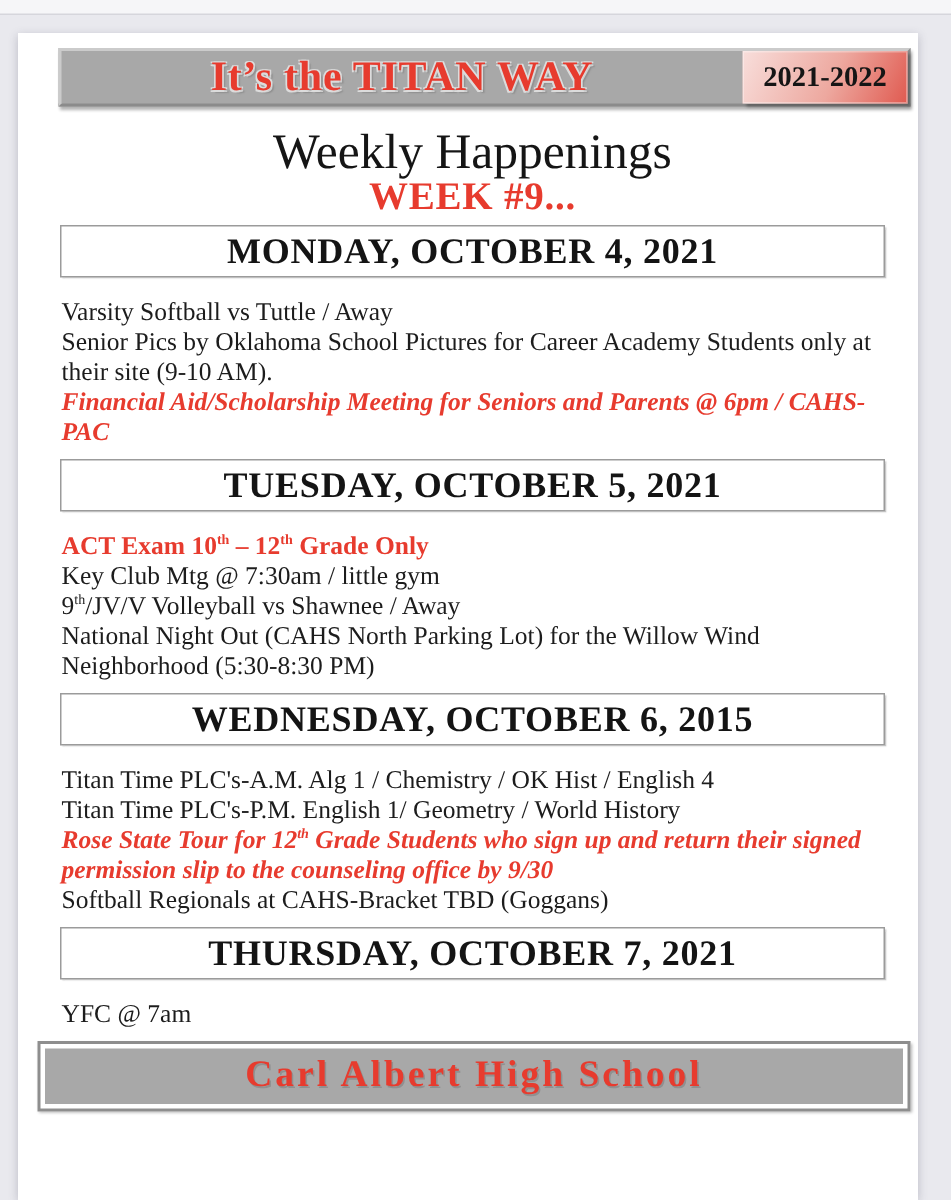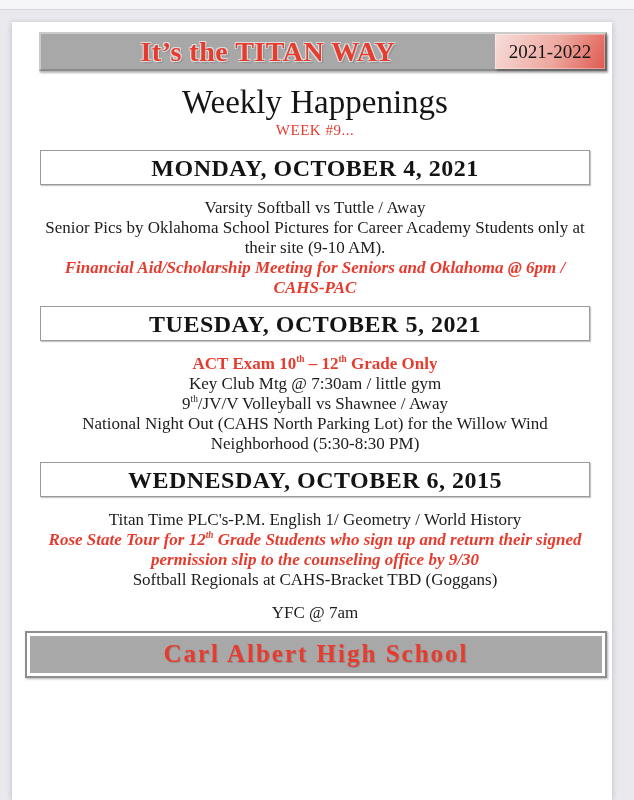--- a/index.html
+++ b/index.html
@@ -40,47 +40,47 @@
     font-size:28px;font-weight:bold;color:var(--red);
     letter-spacing:0.5px;
     text-shadow:-1px -1px 0 #dcdcdc,1px -1px 0 #dcdcdc,-1px 1px 0 #dcdcdc,1px 1px 0 #cfcfcf,2px 2px 1px #8f8f8f;
     white-space:nowrap;
     border-radius:12px;
   }
   .year-badge{
     width:110px;flex:0 0 110px;
     display:flex;align-items:center;justify-content:center;
     background:linear-gradient(115deg,#f8dedb 0%,#eda89f 55%,#e05a50 100%);
-    color:#151515;font-weight:normal;font-size:19px;
+    color:#151515;font-weight:bold;font-size:19px;
     box-shadow:inset 0 0 0 1px rgba(255,255,255,0.35), 2px 2px 2px rgba(0,0,0,0.3);
   }
 
   
   .intro{margin-top:18px;text-align:center;color:#151515;}
   .intro-title,.intro-dates{font-size:33px;line-height:26px;}
   .week-label{
-    margin-top:4px;font-size:15px;line-height:23px;
-    font-weight:normal;color:var(--red);letter-spacing:0.5px;
+    margin-top:4px;font-size:26px;line-height:23px;
+    font-weight:bold;color:var(--red);letter-spacing:0.5px;
   }
 
   
   .day-box{
     margin:8px 2px 0 2px;
     border:1px solid #9b9b9b;
     box-shadow:1px 1px 1px rgba(0,0,0,0.22);
     background:#fff;text-align:center;
     padding:3px 0 2px 0;
   }
   .day-heading{
     font-size:24px;line-height:28px;font-weight:bold;color:#141414;
     letter-spacing:0.5px;white-space:nowrap;
   }
   .event-list{margin:13px auto 0 auto;max-width:548px;}
   .event{
-    text-align:center;font-size:17px;line-height:20px;color:#1c1c1c;
+    text-align:left;font-size:17px;line-height:20px;color:#1c1c1c;
   }
   .ev-bold{font-weight:normal;}
   .ev-red-bold{color:var(--red);font-weight:bold;}
   .ev-red-bold-italic{color:var(--red);font-weight:bold;font-style:italic;}
   sup{font-size:0.55em;line-height:0;vertical-align:super;}
 
   
   .footer-banner{
     margin:8px -15px 0 -13px;
     border:2px solid #8e8e8e;
@@ -117,21 +117,21 @@
 
     <div>
   <section class="day-section">
     <div class="day-box">
       <span class="day-heading">MONDAY, OCTOBER 4, 2021</span>
     </div>
     <div class="event-list">
 
     <div class="event ev-normal">Varsity Softball vs Tuttle / Away</div>
             <div class="event ev-normal">Senior Pics by Oklahoma School Pictures for Career Academy Students only at their site (9-10 AM).</div>
-            <div class="event ev-red-bold-italic">Financial Aid/Scholarship Meeting for Seniors and Oklahoma @ 6pm / CAHS-PAC</div>
+            <div class="event ev-red-bold-italic">Financial Aid/Scholarship Meeting for Seniors and Parents @ 6pm / CAHS-PAC</div>
           </div>
   </section>
 
   <section class="day-section">
     <div class="day-box">
       <span class="day-heading">TUESDAY, OCTOBER 5, 2021</span>
     </div>
     <div class="event-list">
 
     <div class="event ev-red-bold">ACT Exam 10<sup>th</sup> – 12<sup>th</sup> Grade Only</div>
@@ -140,27 +140,31 @@
             <div class="event ev-normal">National Night Out (CAHS North Parking Lot) for the Willow Wind Neighborhood (5:30-8:30 PM)</div>
           </div>
   </section>
 
   <section class="day-section">
     <div class="day-box">
       <span class="day-heading">WEDNESDAY, OCTOBER 6, 2015</span>
     </div>
     <div class="event-list">
 
+            <div class="event ev-normal">Titan Time PLC's-A.M. Alg 1 / Chemistry / OK Hist / English 4</div>
             <div class="event ev-normal">Titan Time PLC's-P.M. English 1/ Geometry / World History</div>
             <div class="event ev-red-bold-italic">Rose State Tour for 12<sup>th</sup> Grade Students who sign up and return their signed permission slip to the counseling office by 9/30</div>
             <div class="event ev-bold">Softball Regionals at CAHS-Bracket TBD (Goggans)</div>
           </div>
   </section>
 
   <section class="day-section">
+    <div class="day-box">
+      <span class="day-heading">THURSDAY, OCTOBER 7, 2021</span>
+    </div>
     <div class="event-list">
 
     <div class="event ev-normal">YFC @ 7am</div>
           </div>
   </section>
 </div>
 
     <div class="footer-banner">
       <div class="footer-inner">
         <span class="footer-text">Carl Albert High School</span>

